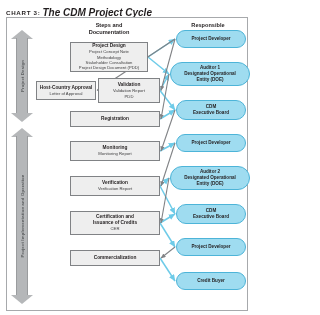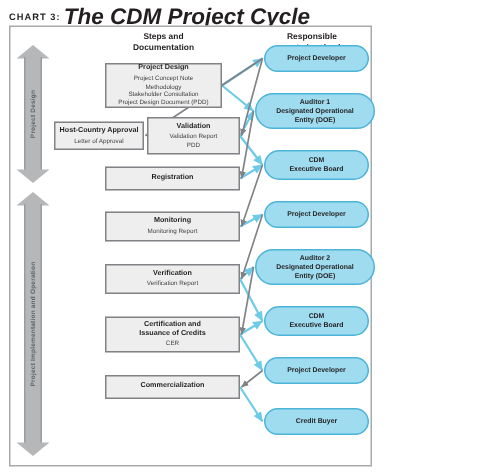--- a/index.html
+++ b/index.html
@@ -13,21 +13,21 @@
   
   .title-bar{
     position:absolute;left:6px;top:3px;width:243px;height:12px;
     white-space:nowrap;
   }
   .chart-label{
     font-size:6.2px;font-weight:700;letter-spacing:.7px;
     color:#231f20;vertical-align:middle;
   }
   .chart-title{
-    font-size:15px;font-weight:700;font-style:italic;
+    font-size:10px;font-weight:700;font-style:italic;
     color:#231f20;vertical-align:middle;margin-left:2px;
   }
 
   
   .frame{
     position:absolute;left:6px;top:17px;width:242px;height:294px;
     border:1px solid #a7a9ac;background:#ffffff;box-sizing:border-box;
   }
 
   

